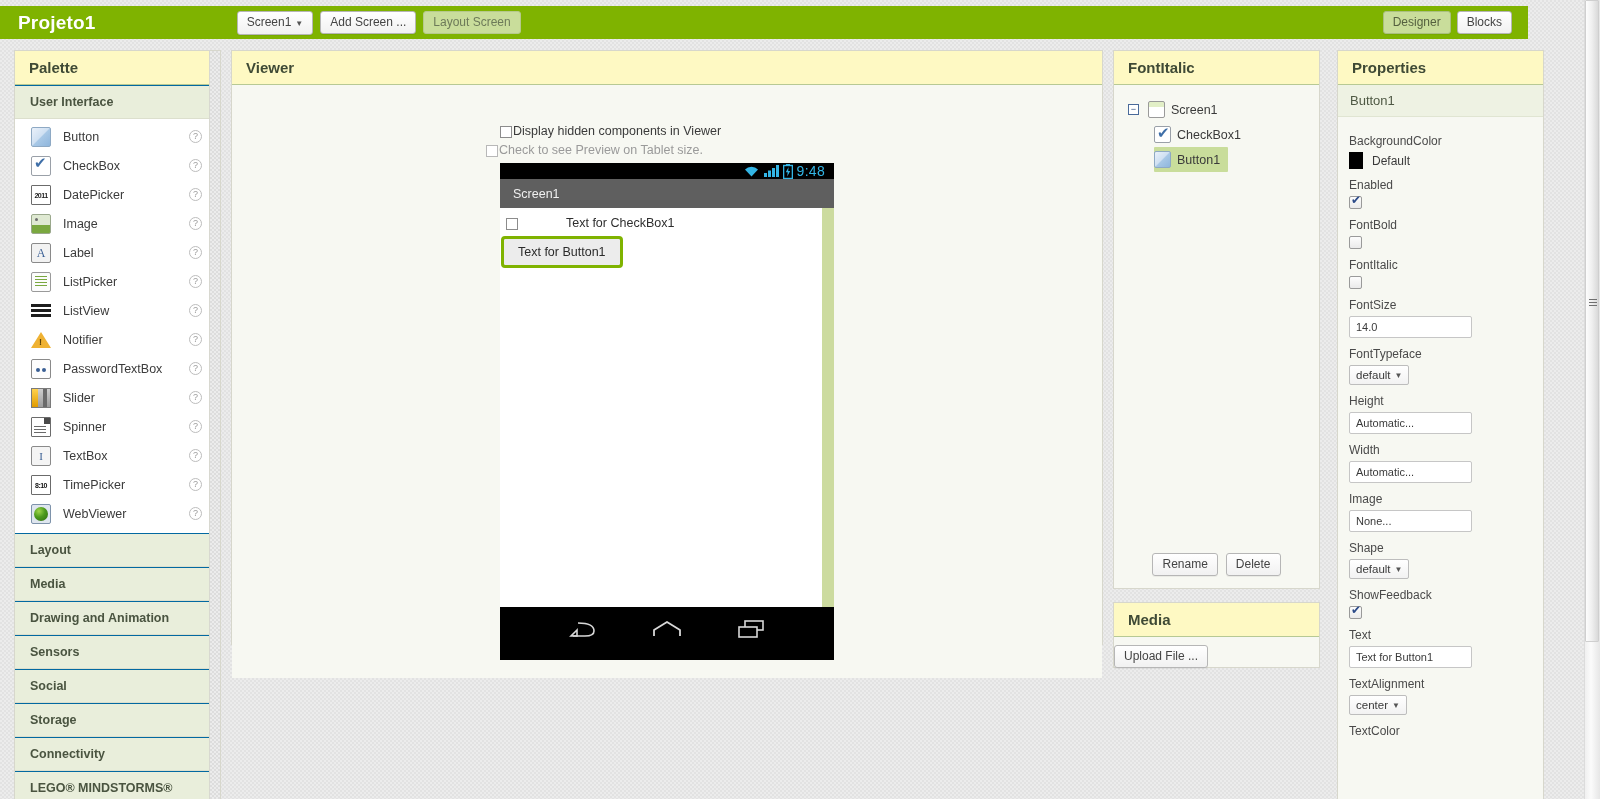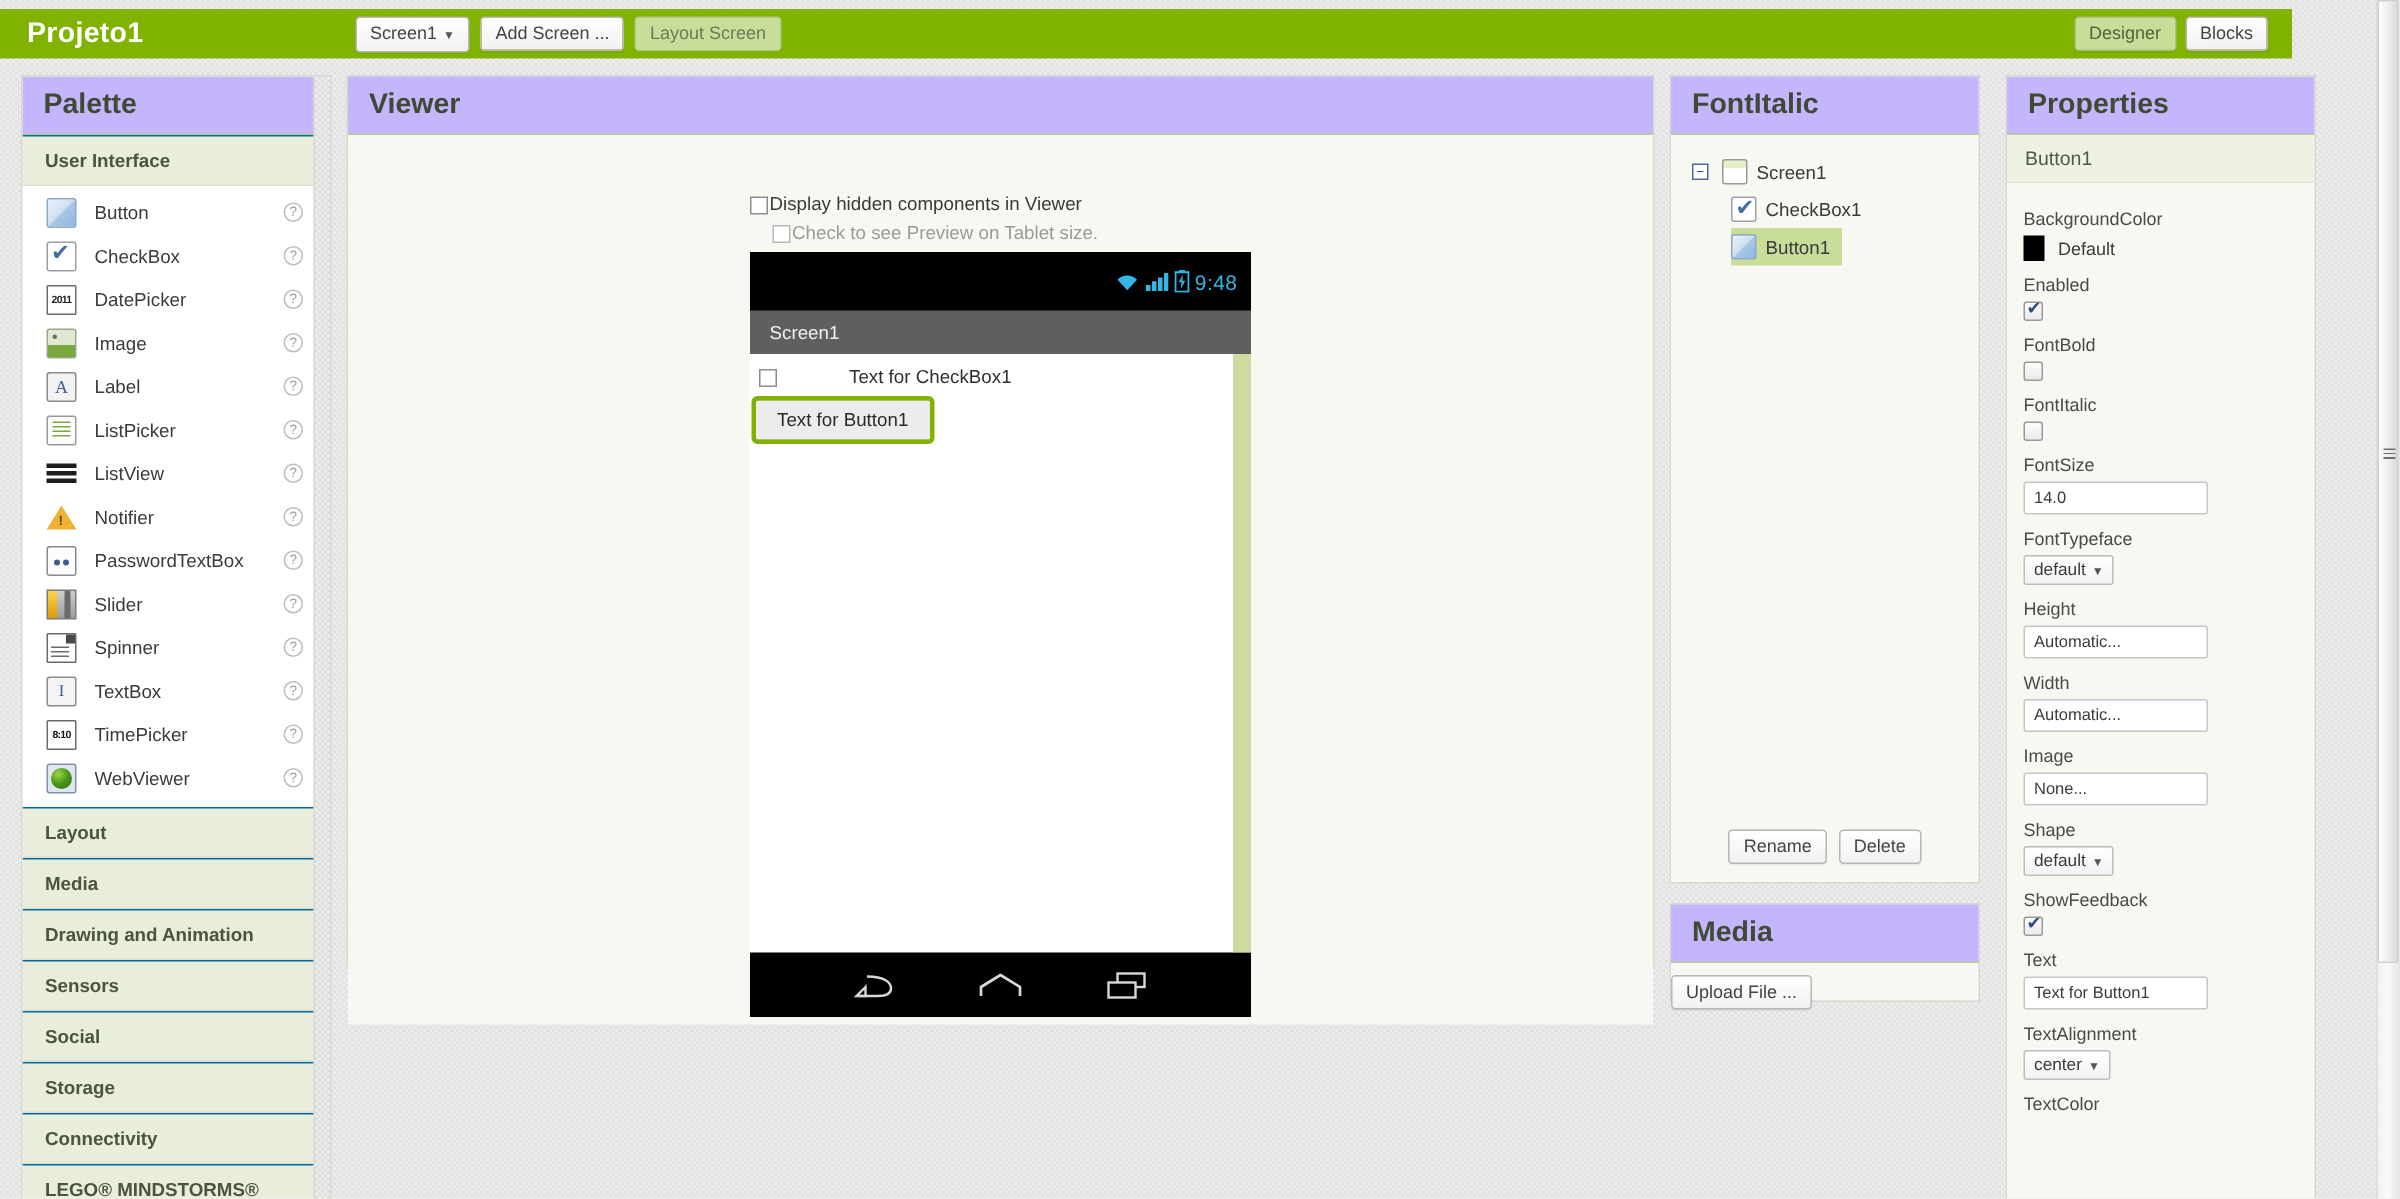--- a/index.html
+++ b/index.html
@@ -48,22 +48,22 @@
     background: #c9dd9b; border-color: #aabf80; color: #55603f;
   }
   .caret { font-size: 8px; margin-left: 4px; color: #555; }
   .topbar-right {
     margin-left: auto; margin-right: 16px;
     display: flex; align-items: center; gap: 6px;
   }
 
   
   .panel-head {
-    background: #c4b5fd; color: #3f4a35;
-    font-size: 19px; font-weight: bold;
+    background: #fef9c3; color: #3f4a35;
+    font-size: 15px; font-weight: bold;
     padding: 8px 0 8px 14px;
     border-bottom: 1px solid #b7c994;
   }
 
   
   .palette {
     position: absolute; left: 14px; top: 50px;
     width: 207px; height: 749px;
     background: #f7f8f2;
     border: 1px solid #d7d7cc; border-bottom: none;
@@ -148,21 +148,21 @@
   .vchk.dim .lbl { color: #9a9a9a; }
   .vchk.dim .box { border-color: #b8b8b8; }
 
   
   .phone {
     position: absolute; left: 268px; top: 78px;
     width: 334px; height: 497px;
     background: #000;
   }
   .phone-status {
-    height: 39px; background: #000; display: flex; align-items: center;
+    height: 16px; background: #000; display: flex; align-items: center;
     justify-content: flex-end; padding-right: 9px; gap: 4px; padding-left: 44px;
   }
   .st-time { color: #33b5e5; font-size: 14px; letter-spacing: .3px; }
   .phone-title {
     height: 29px; background: #5f5f5f; color: #f0f0f0;
     font-size: 12.5px; display: flex; align-items: center; padding-left: 13px;
   }
   .phone-screen {
     position: relative; height: 399px; background: #ffffff; overflow: hidden;
   }
@@ -380,21 +380,21 @@
 </div>
 
 <div class="viewer">
   <div class="panel-head">Viewer</div>
   <div class="viewer-body">
 
     <div class="vchk" style="left:268px; top:39px;">
       <span class="box"></span>
       <span class="lbl">Display hidden components in Viewer</span>
     </div>
-    <div class="vchk dim" style="left:283px; top:58px;">
+    <div class="vchk dim" style="left:254px; top:58px;">
       <span class="box"></span>
       <span class="lbl">Check to see Preview on Tablet size.</span>
     </div>
 
     <div class="phone">
       <div class="phone-status">
         <svg width="17" height="14" viewBox="0 0 17 14">
           <path d="M8.5 12.5 L2 5.5 A9 9 0 0 1 15 5.5 Z" fill="#33b5e5"></path>
         </svg>
         <svg width="15" height="14" viewBox="0 0 15 14">

